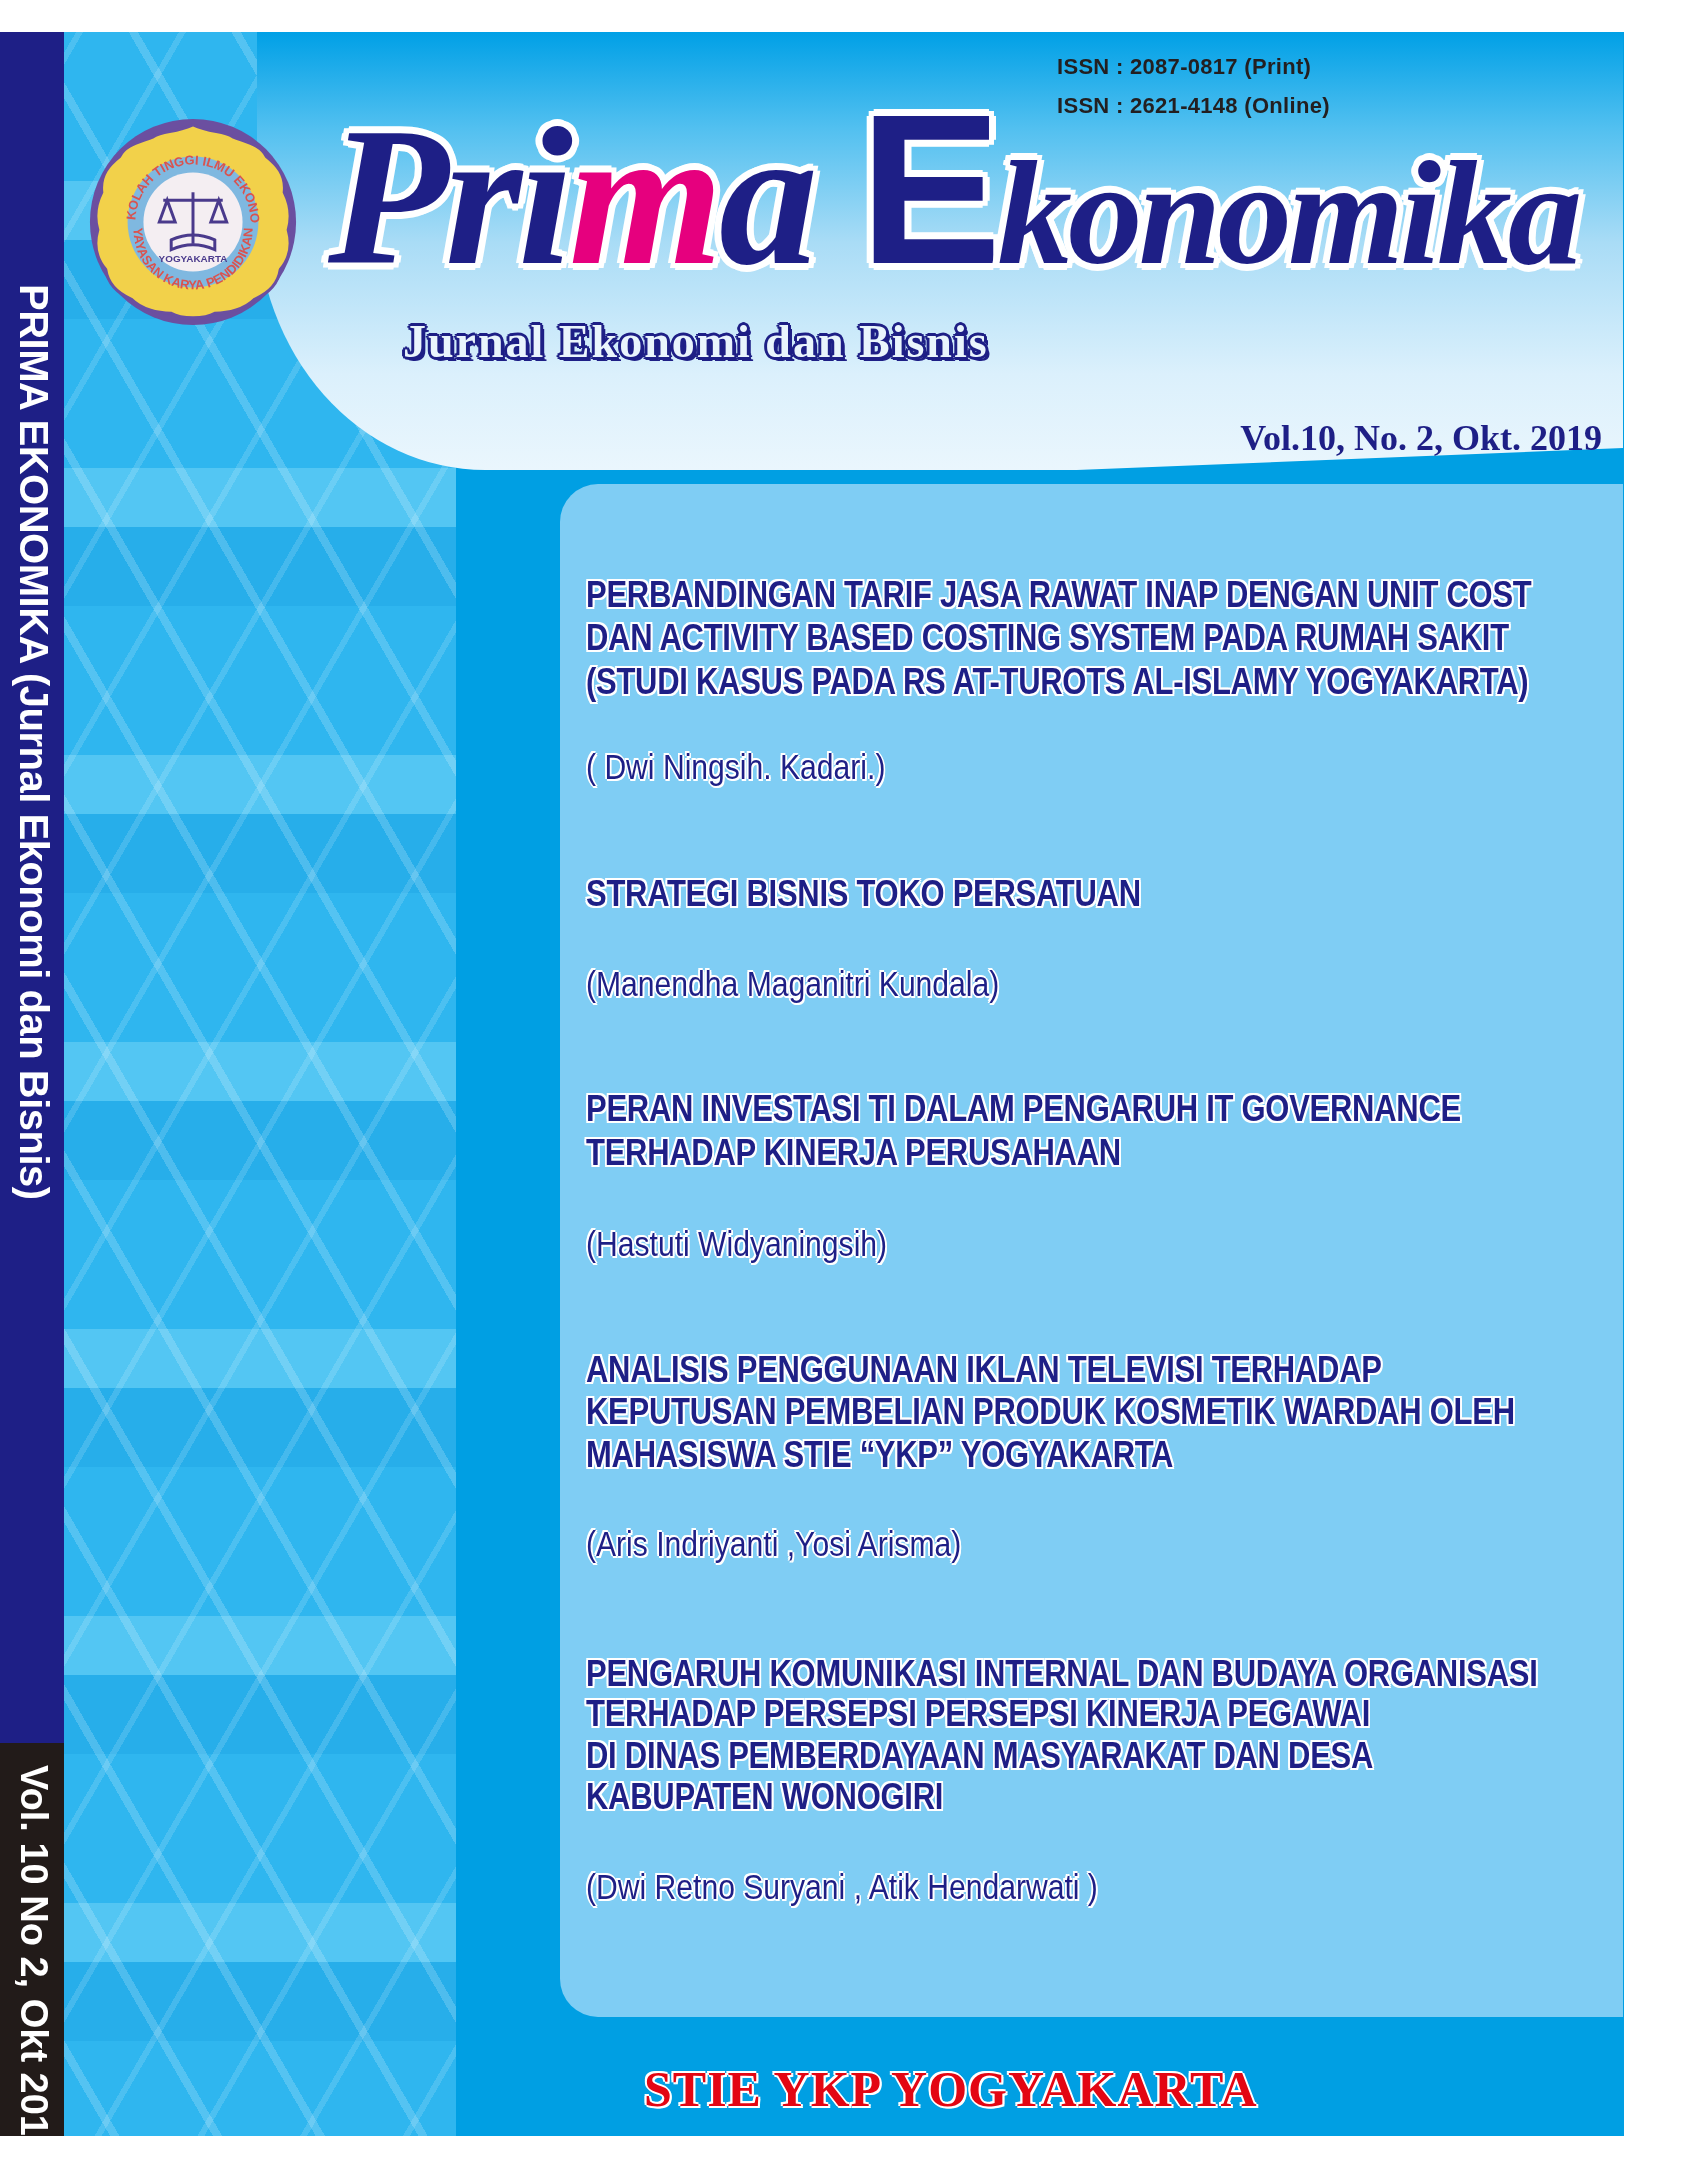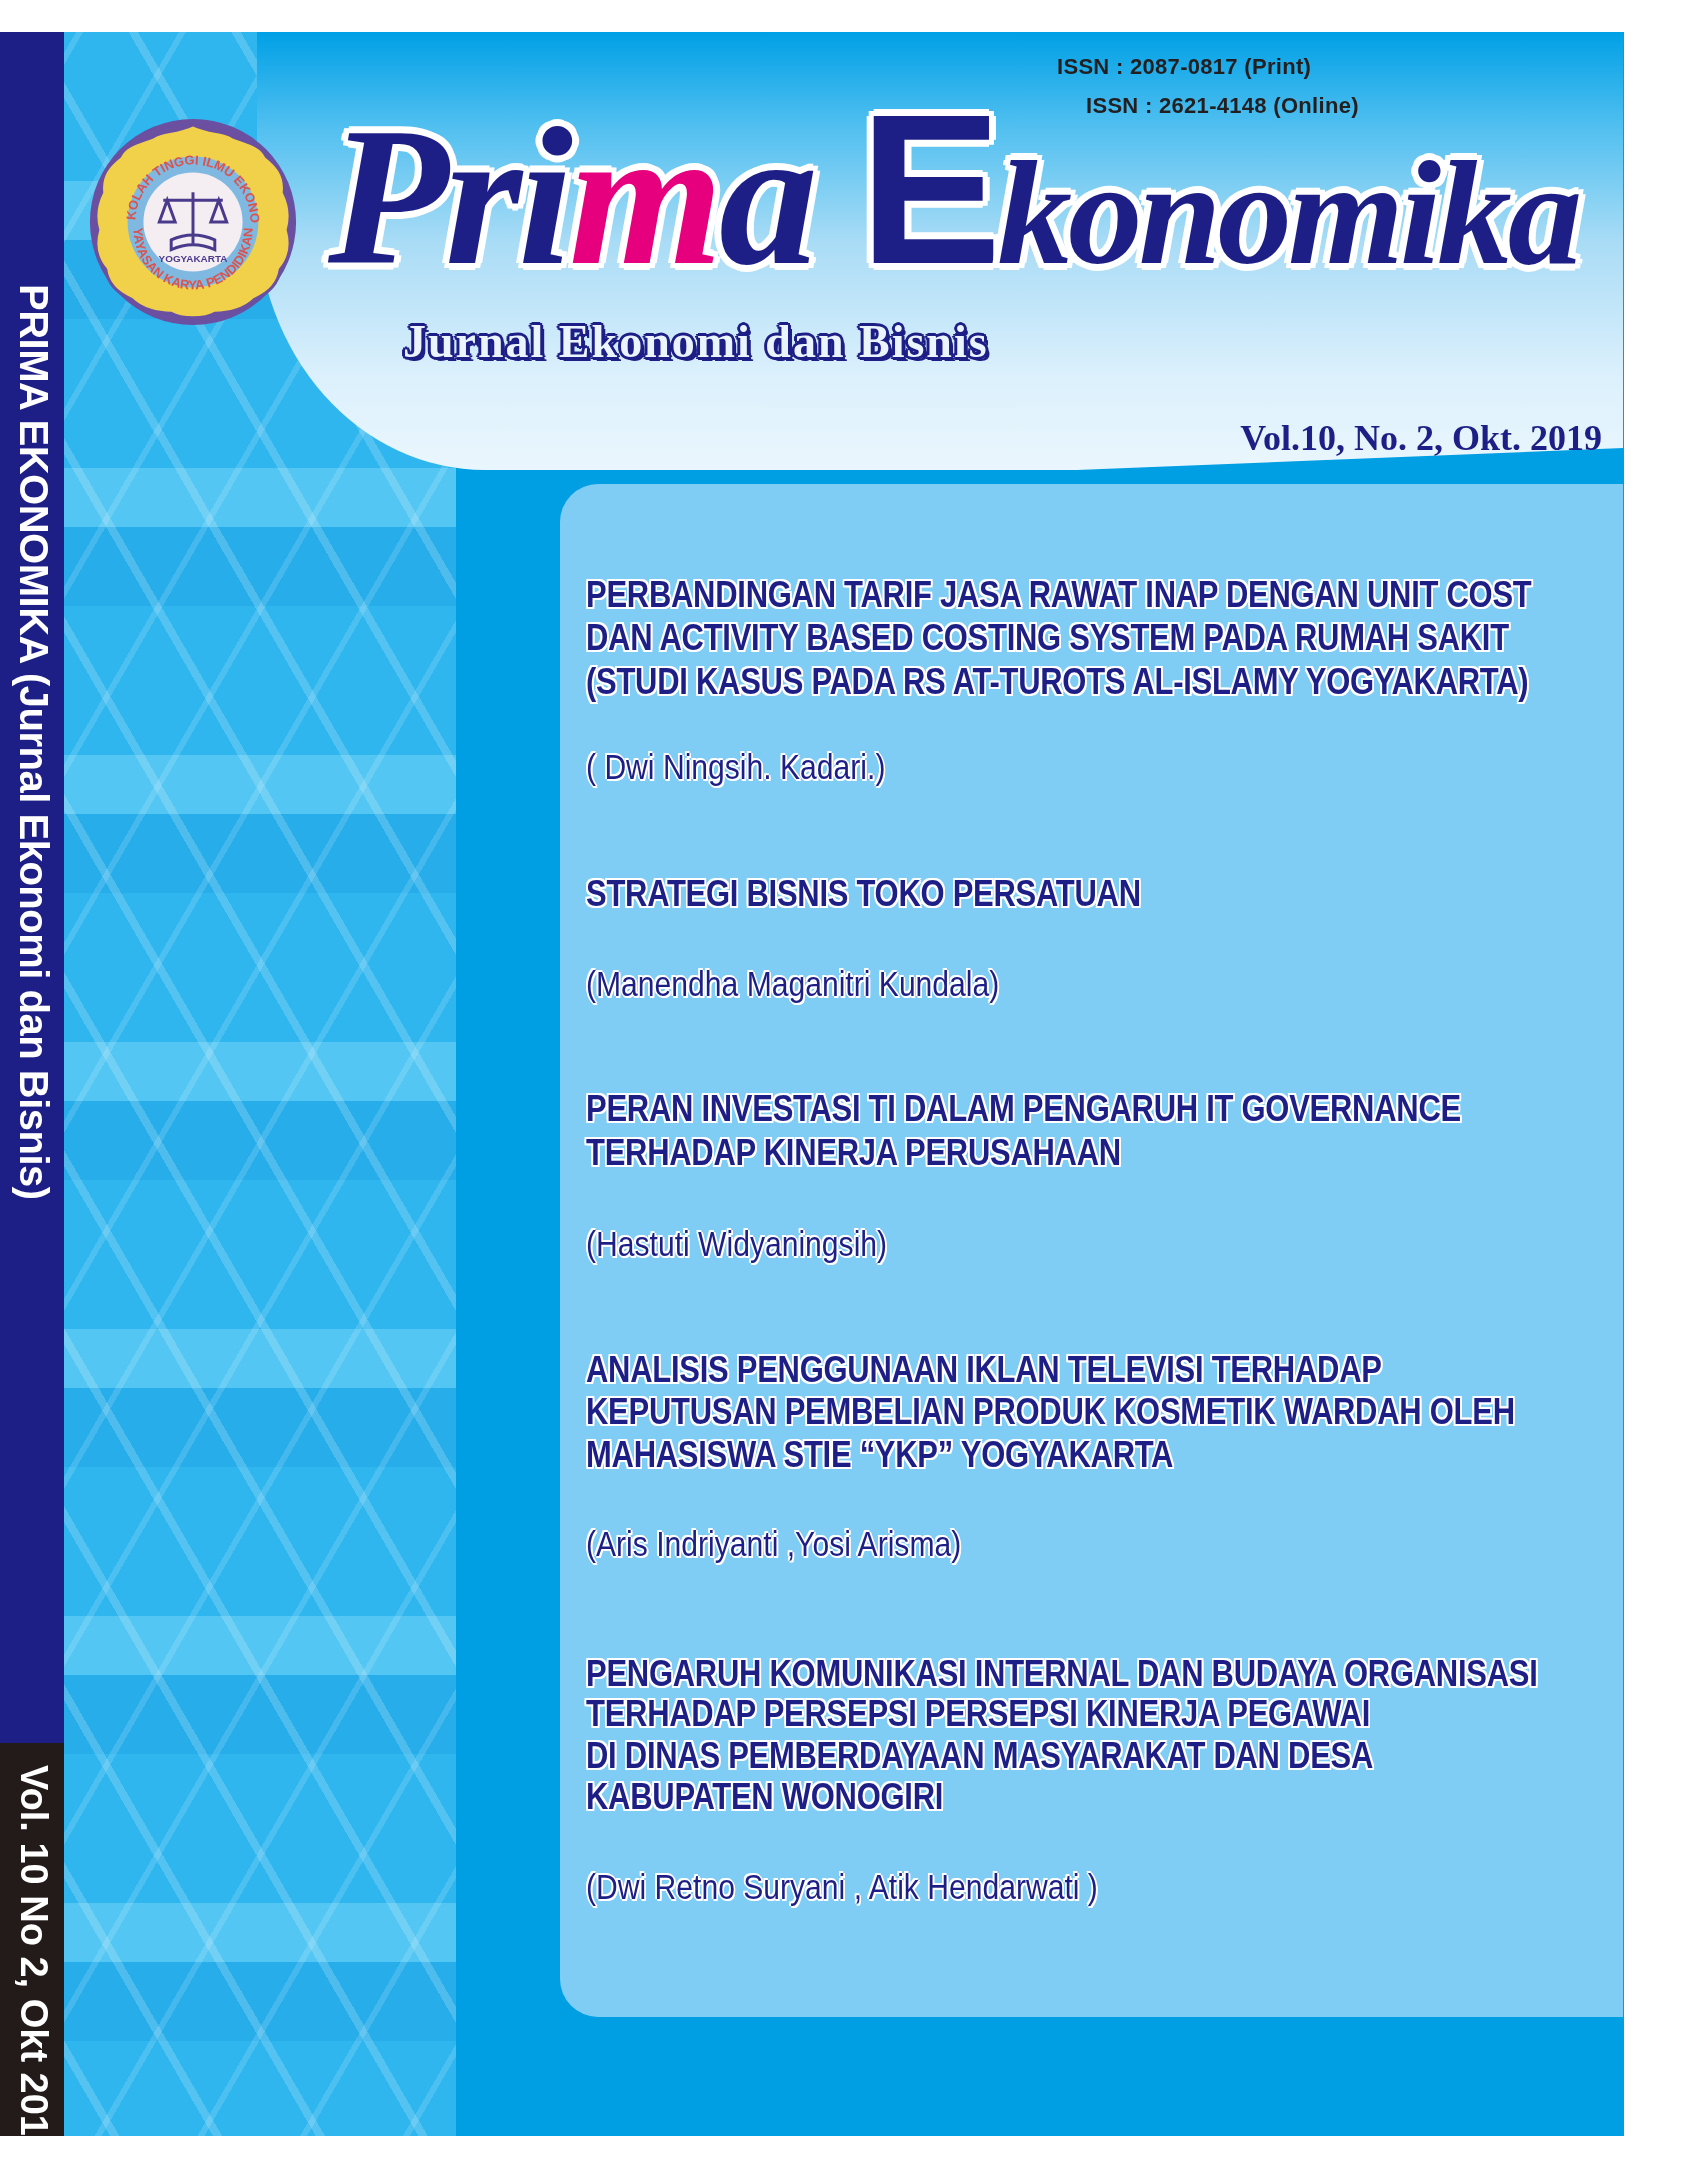--- a/index.html
+++ b/index.html
@@ -15,21 +15,21 @@
       repeating-linear-gradient(60deg, rgba(255,255,255,0.00) 0 40px, rgba(255,255,255,0.18) 40px 48px, rgba(255,255,255,0) 48px 89px),
       repeating-linear-gradient(-60deg, rgba(255,255,255,0.00) 0 40px, rgba(255,255,255,0.14) 40px 46px, rgba(255,255,255,0) 46px 89px),
       repeating-linear-gradient(180deg,#2fb6ef 0 149px,#53c6f3 149px 208px,#27aeea 208px 287px),
       #35b8ef;}
   .header-swoosh{position:absolute;left:257px;top:0;width:1366px;height:438px;
     background:linear-gradient(180deg,#00a0e6 0%,#52c0f0 22%,#a9dcf6 48%,#dbf0fc 78%,#eaf6fd 100%);
     border-bottom-left-radius:228px 257px;clip-path:polygon(0 0,100% 0,100% 95%,60% 100%,0 100%);}
   .logo{position:absolute;left:80px;top:79px;width:226px;height:222px;}
   .issn{position:absolute;left:1057px;font-weight:bold;color:#231f20;font-size:22px;white-space:nowrap;letter-spacing:0.3px;}
   .issn1{top:22px;}
-  .issn2{top:61px;margin-left:29px;}
+  .issn2{top:61px;}
   .brand{position:absolute;left:328px;top:63px;height:188px;font-family:"Liberation Serif",serif;font-style:italic;font-weight:bold;font-size:198px;line-height:188px;color:#1e1f86;white-space:nowrap;
     -webkit-text-stroke:0;text-shadow:-7px 0 0 #fff,7px 0 0 #fff,0 -7px 0 #fff,0 7px 0 #fff,-5px -5px 0 #fff,5px 5px 0 #fff,-5px 5px 0 #fff,5px -5px 0 #fff;letter-spacing:-4px;transform:scaleX(1.0);}
   .brand .m{color:#e6007e;}
   .brand .E{font-style:normal;font-family:"Liberation Sans",sans-serif;font-size:213px;}
   .brand .rest{font-size:149px;}
   .subtitle{position:absolute;left:403px;top:283px;font-family:"Liberation Serif",serif;font-weight:bold;font-size:46px;color:#e9f4fc;white-space:nowrap;
     text-shadow:-3px 0 0 #1e1f86,3px 0 0 #1e1f86,0 -3px 0 #1e1f86,0 3px 0 #1e1f86,-2px -2px 0 #1e1f86,2px 2px 0 #1e1f86,-2px 2px 0 #1e1f86,2px -2px 0 #1e1f86,4px 4px 0 #1e1f86;letter-spacing:2px;}
   .vol{position:absolute;right:22px;top:385px;font-family:"Liberation Serif",serif;font-weight:bold;font-size:36px;color:#1e1f86;white-space:nowrap;}
   .panel{position:absolute;left:560px;top:452px;width:1063px;height:1533px;background:#7fcdf4;border-top-left-radius:38px;border-bottom-left-radius:38px;}
   .articles{position:absolute;left:586px;top:0;width:1030px;}
@@ -121,14 +121,15 @@
     </div>
     <div>
       <div class="title" style="top:1620px">PENGARUH KOMUNIKASI INTERNAL DAN BUDAYA ORGANISASI</div>
       <div class="title" style="top:1660px">TERHADAP PERSEPSI PERSEPSI KINERJA PEGAWAI</div>
       <div class="title" style="top:1702px">DI DINAS PEMBERDAYAAN MASYARAKAT DAN DESA</div>
       <div class="title" style="top:1743px">KABUPATEN WONOGIRI</div>
       <div class="author" style="top:1833px">(Dwi Retno Suryani , Atik Hendarwati )</div>
     </div>
   </div>
 
+  <div class="publisher">STIE YKP YOGYAKARTA</div>
 </div>
 
 
 </body></html>

